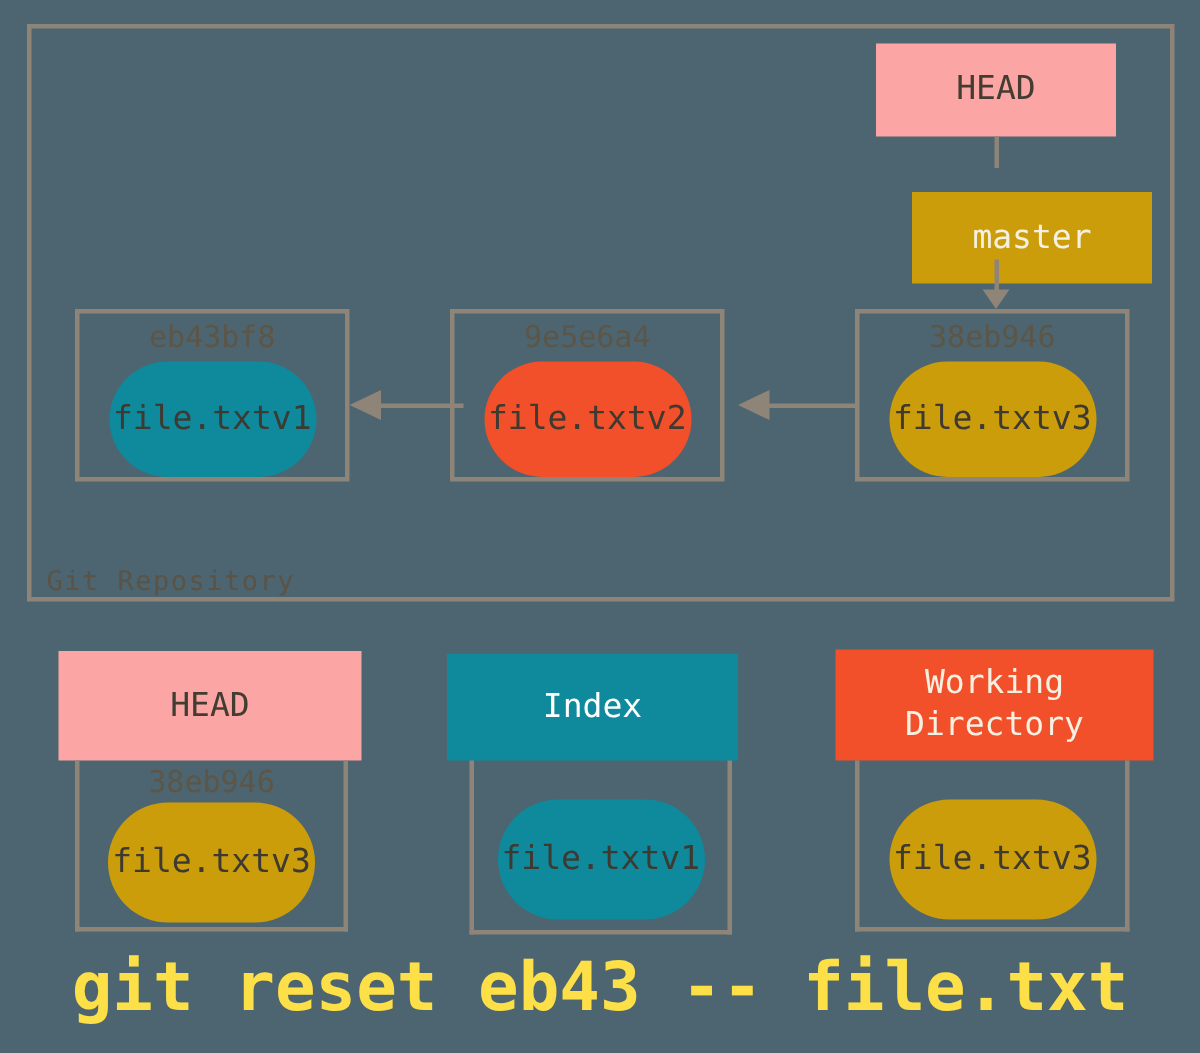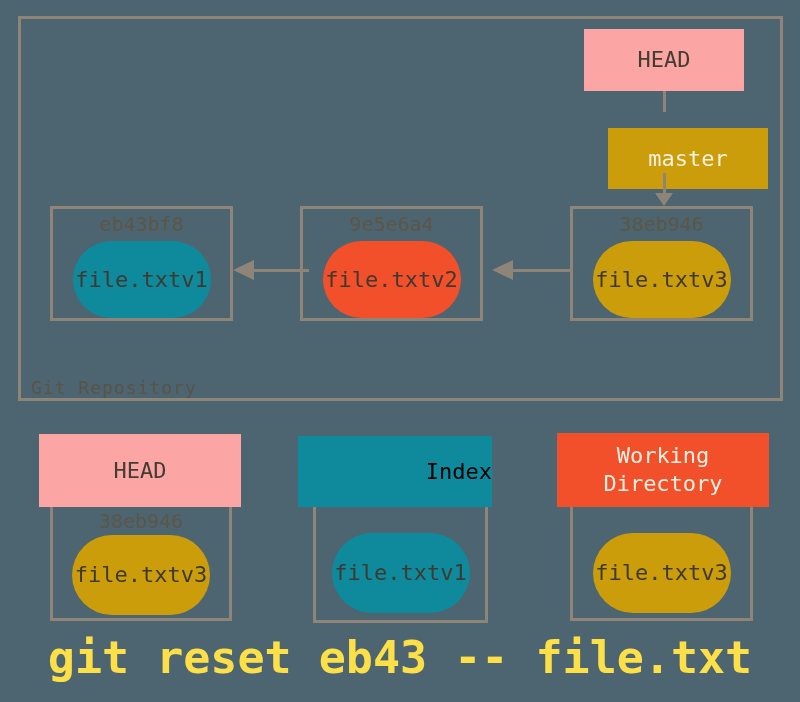--- a/index.html
+++ b/index.html
@@ -25,21 +25,21 @@
   }
 
   
   .hdr {
     position:absolute;
     display:flex; align-items:center; justify-content:center;
     text-align:center; font-size:22px; line-height:28px;
   }
   .bg-cream { background:#fca5a5; color:#423c31; }
   .bg-gold  { background:#cc9d0a; color:#f5f1e2; }
-  .bg-teal  { background:#0f8a9c; color:#000000;justify-content:flex-end; }
+  .bg-teal  { background:#0f8a9c; color:#ffffff; }
   .bg-red   { background:#f2502a; color:#f5f1e2; }
 
   .head-top  { left:584px; top:29px;  width:160px; height:62px; }
   .master    { left:584px; top:128px; width:160px; height:61px;margin-left:24px; }
 
   .head-bottom-hdr { left:39px;  top:434px; width:202px; height:73px; }
   .index-hdr       { left:298px; top:436px; width:194px; height:71px; }
   .wd-hdr          { left:557px; top:433px; width:212px; height:74px; padding:0 20px; }
 
   

